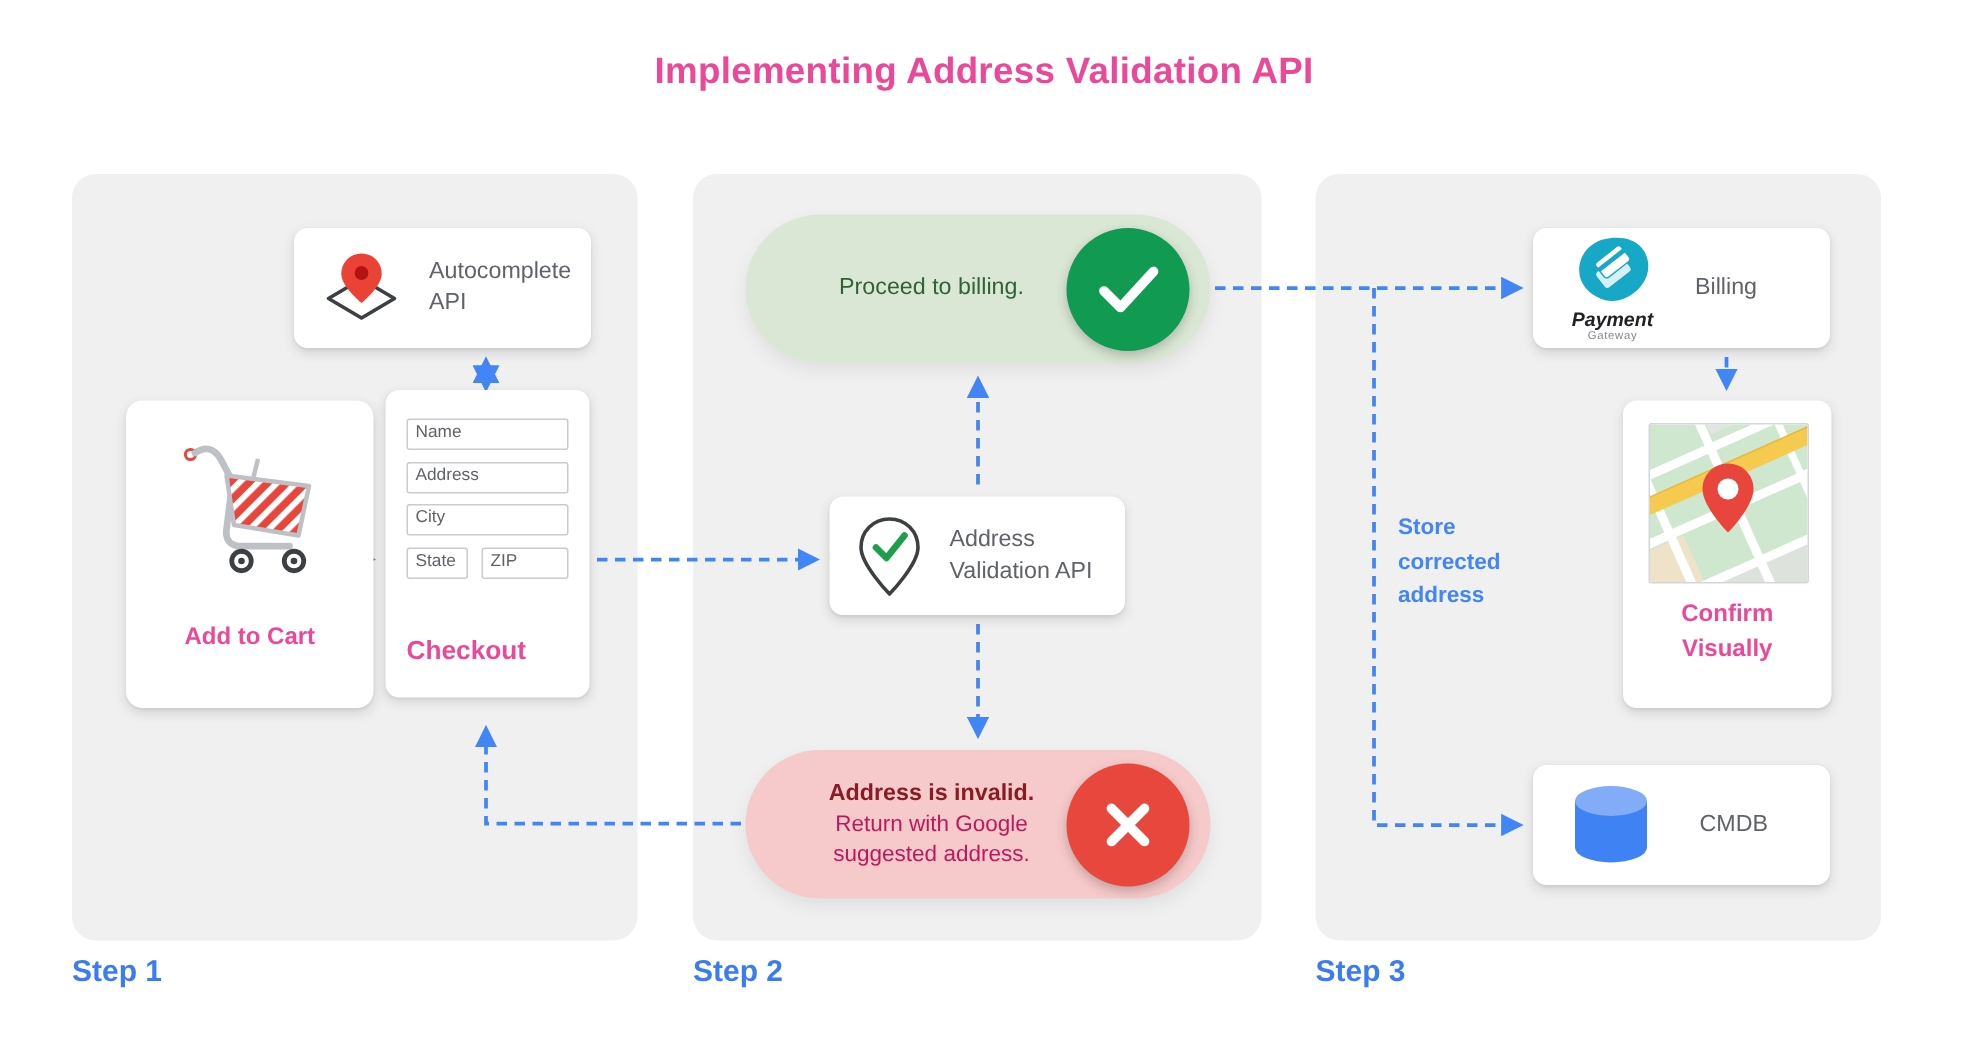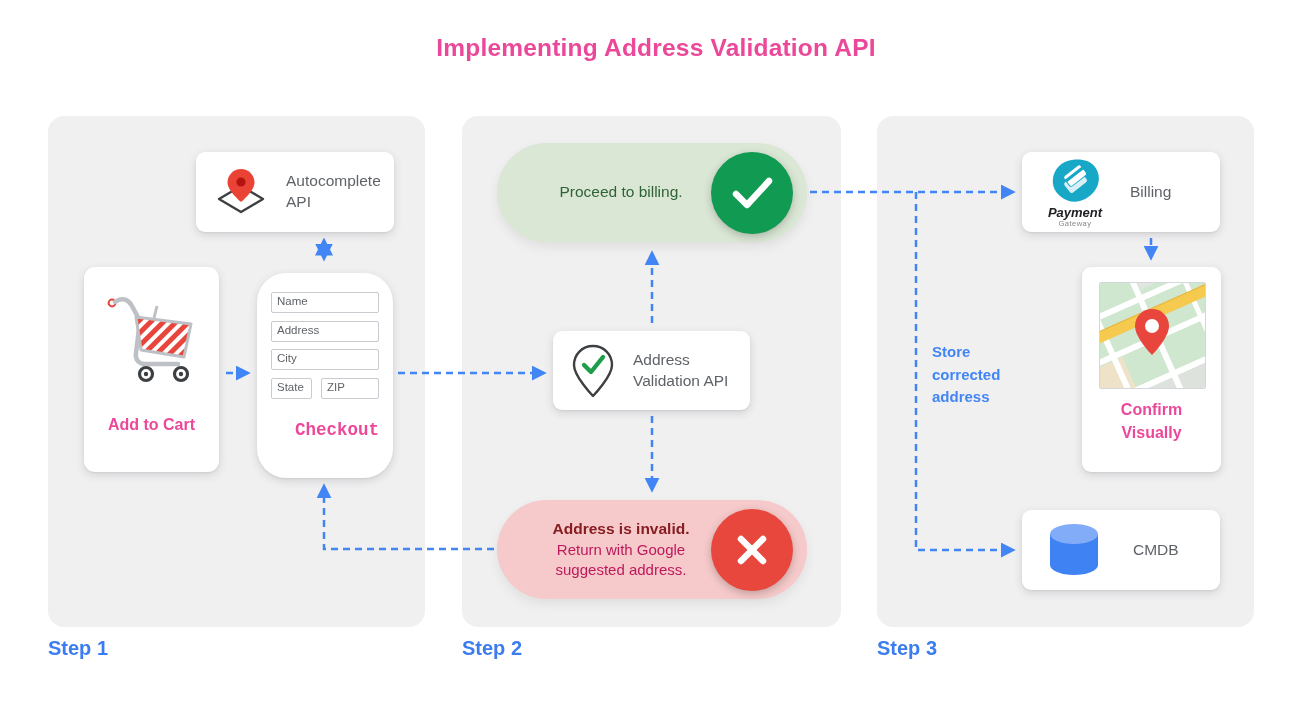--- a/index.html
+++ b/index.html
@@ -12,31 +12,31 @@
   .panel2{left:462px;width:379px;}
   .panel3{left:877px;width:377px;}
   .step-label{position:absolute;top:637px;font-size:20px;font-weight:700;color:#3b7df0;}
   .card{position:absolute;background:#ffffff;border-radius:9px;
         box-shadow:0 3px 8px rgba(60,64,67,.16),0 1px 2px rgba(60,64,67,.08);}
   .hcard{display:flex;align-items:center;padding:0 0 0 18px;box-sizing:border-box;gap:18px;}
   .card-label{font-size:15.5px;color:#5f6368;line-height:1.35;}
   .bold-label{font-weight:700;color:#ec4899;}
   
   .autocomplete-card{left:196px;top:152px;width:198px;height:80px;}
-  .addcart-card{left:84px;top:267px;width:135px;height:205px;border-radius:11px;}
+  .addcart-card{left:84px;top:267px;width:165px;height:205px;border-radius:11px;}
   .addcart-card .cart-wrap{position:absolute;top:20px;left:0;width:100%;text-align:center;}
   .addcart-card .bottom-label{position:absolute;bottom:36px;width:100%;text-align:center;font-size:16px;}
-  .checkout-card{left:257px;top:273px;width:136px;height:205px;padding:19px 14px 0 14px;box-sizing:border-box;border-radius:29px;}
+  .checkout-card{left:257px;top:260px;width:136px;height:205px;padding:19px 14px 0 14px;box-sizing:border-box;}
   .field{background:#fff;border:1.5px solid #c8cbcf;border-radius:2px;height:17px;font-size:11.5px;
          color:#5f6368;padding:2px 0 0 5px;margin-bottom:7.5px;}
   .field-row{display:flex;gap:9px;}
   .field-row .field{margin-bottom:0;}
   .f-state{width:34px;}
   .f-zip{flex:1;}
-  .checkout-title{margin-top:20px;text-align:right;font-size:17.5px;font-family:Liberation Mono, monospace;}
+  .checkout-title{margin-top:36px;text-align:left;font-size:17.5px;}
   
   .pill{position:absolute;left:497px;width:310px;height:99px;border-radius:50px;
         box-shadow:0 5px 12px rgba(0,0,0,.07);}
   .pill-valid{top:143px;background:#dbe7d5;}
   .pill-invalid{top:500px;background:#f6caca;}
   .pill-text{position:absolute;left:26px;top:0;height:100%;width:196px;display:flex;flex-direction:column;
              justify-content:center;text-align:center;line-height:1.35;}
   .pill-valid .pt1{font-size:15.5px;font-weight:700;color:#1f5428;}
   .pill-valid .pt2{font-size:15.5px;color:#2f6236;}
   .pill-invalid .pt1{font-size:15.5px;font-weight:700;color:#871d22;}

